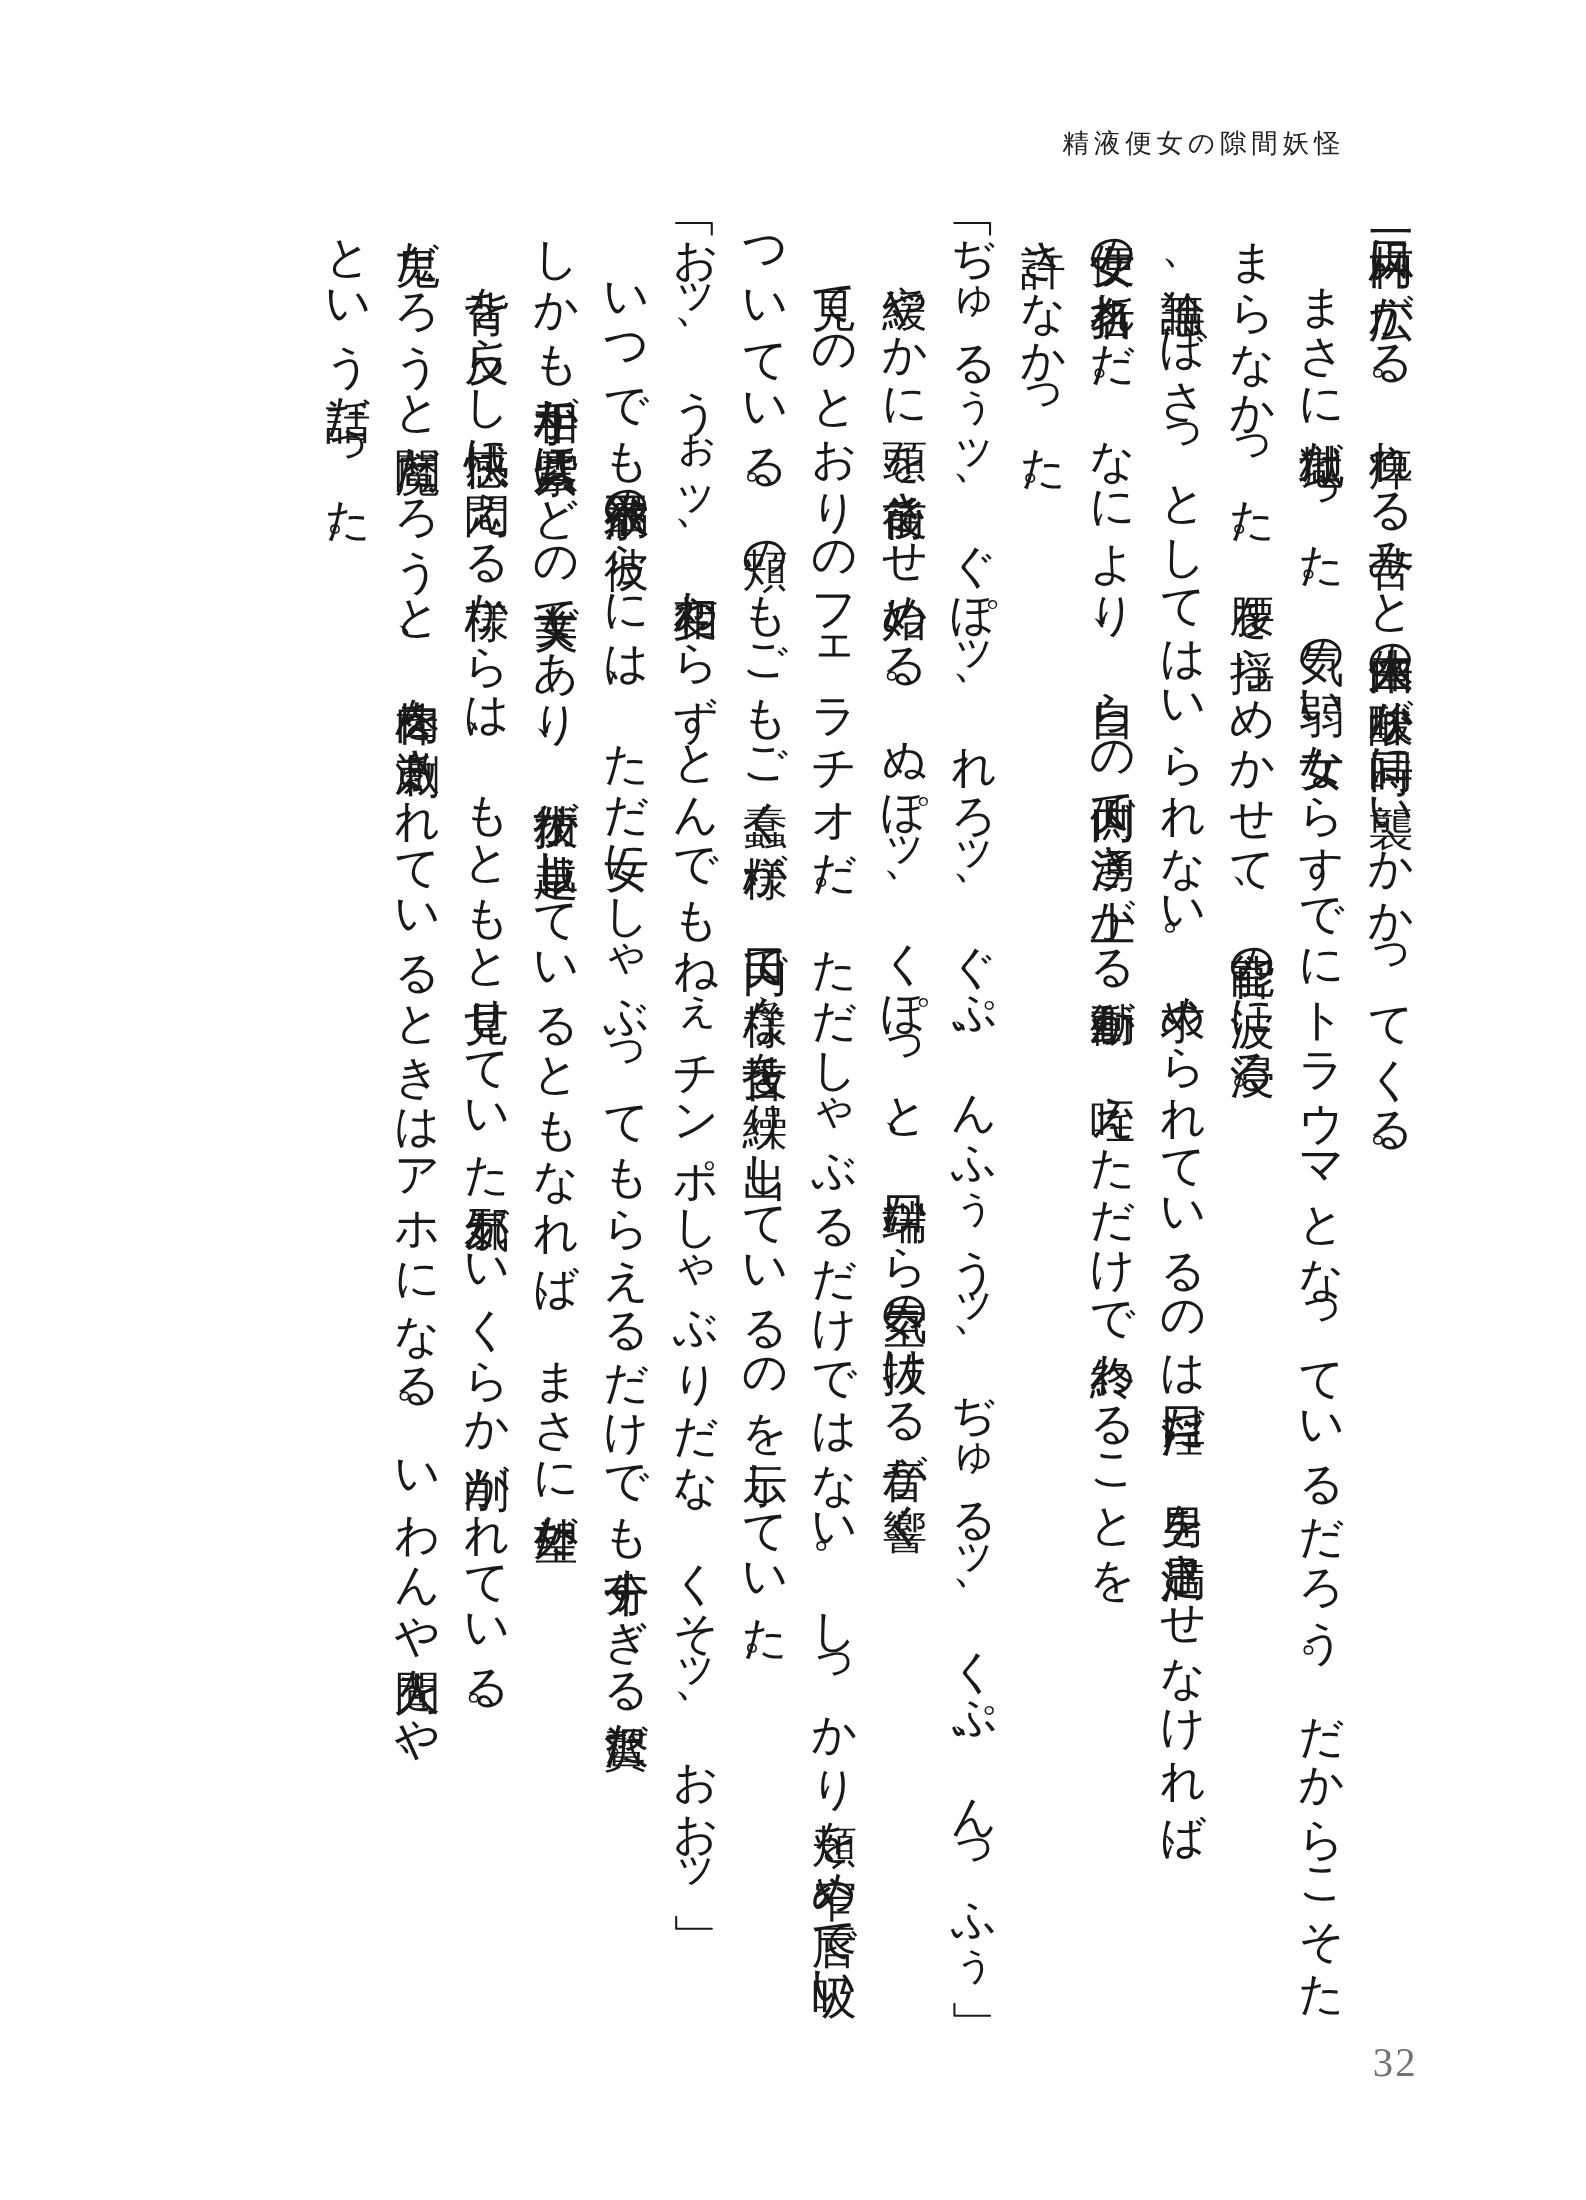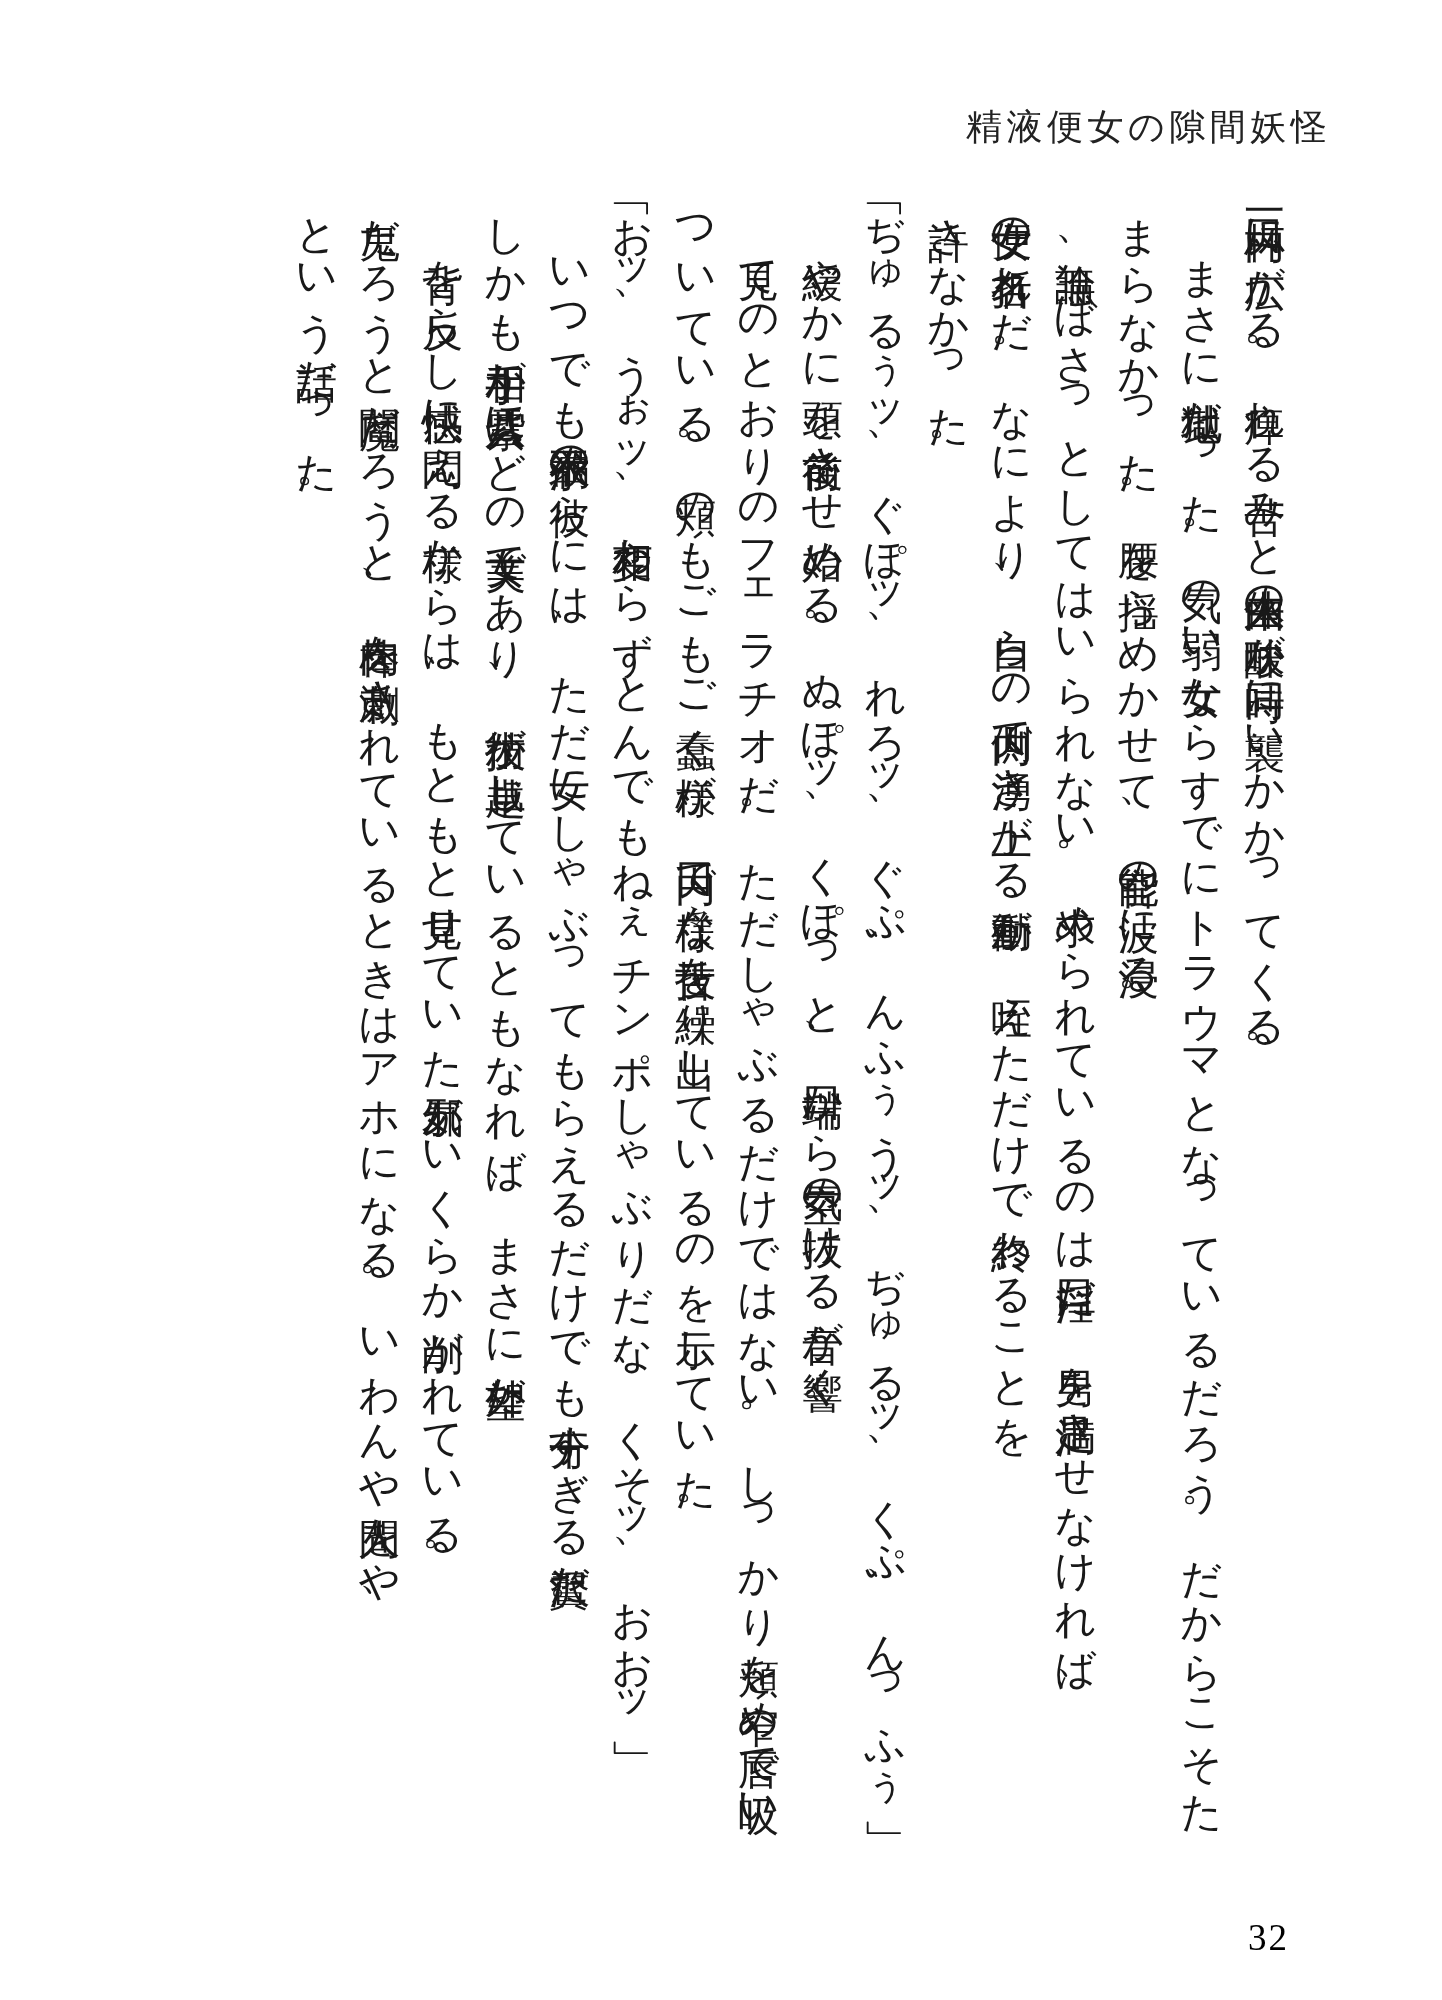--- a/index.html
+++ b/index.html
@@ -8,22 +8,22 @@
     width:1442px;
     height:2000px;
     background:#ffffff;
     font-family:"Liberation Serif","DejaVu Serif",serif;
     color:#1a1a1a;
     overflow:hidden;
   }
   .running-title{
     position:absolute;
     left:966px;
-    top:103px;
-    font-size:36px;
+    top:114px;
+    font-size:24px;
     letter-spacing:4.5px;
     white-space:nowrap;
     color:#222;
   }
   .col{
     position:absolute;
     top:190px;
     writing-mode:vertical-rl;
     -webkit-writing-mode:vertical-rl;
     text-orientation:mixed;
@@ -46,24 +46,24 @@
   .c10{left:664px}
   .c11{left:601px}
   .c12{left:538px}
   .c13{left:474px}
   .c14{left:411px}
   .c15{left:348px}
   .c16{left:285px}
   .page-number{
     position:absolute;
     left:1248px;
-    top:1916px;
+    top:1854px;
     font-size:37px;
     letter-spacing:2px;
-    color:#000000;
+    color:#737373;
   }
 </style>
 </head>
 <body>
 
 <div class="page">
   <div class="running-title">精液便女の隙間妖怪</div>
 
   <div class="col c1">口内一杯に広がる。痺れる苦みと人体由来の酸味が同時に襲いかかってくる。</div>
   <div class="col c2 indent">まさに地獄だった。気の弱い女ならすでにトラウマとなっているだろう。だからこそた</div>

